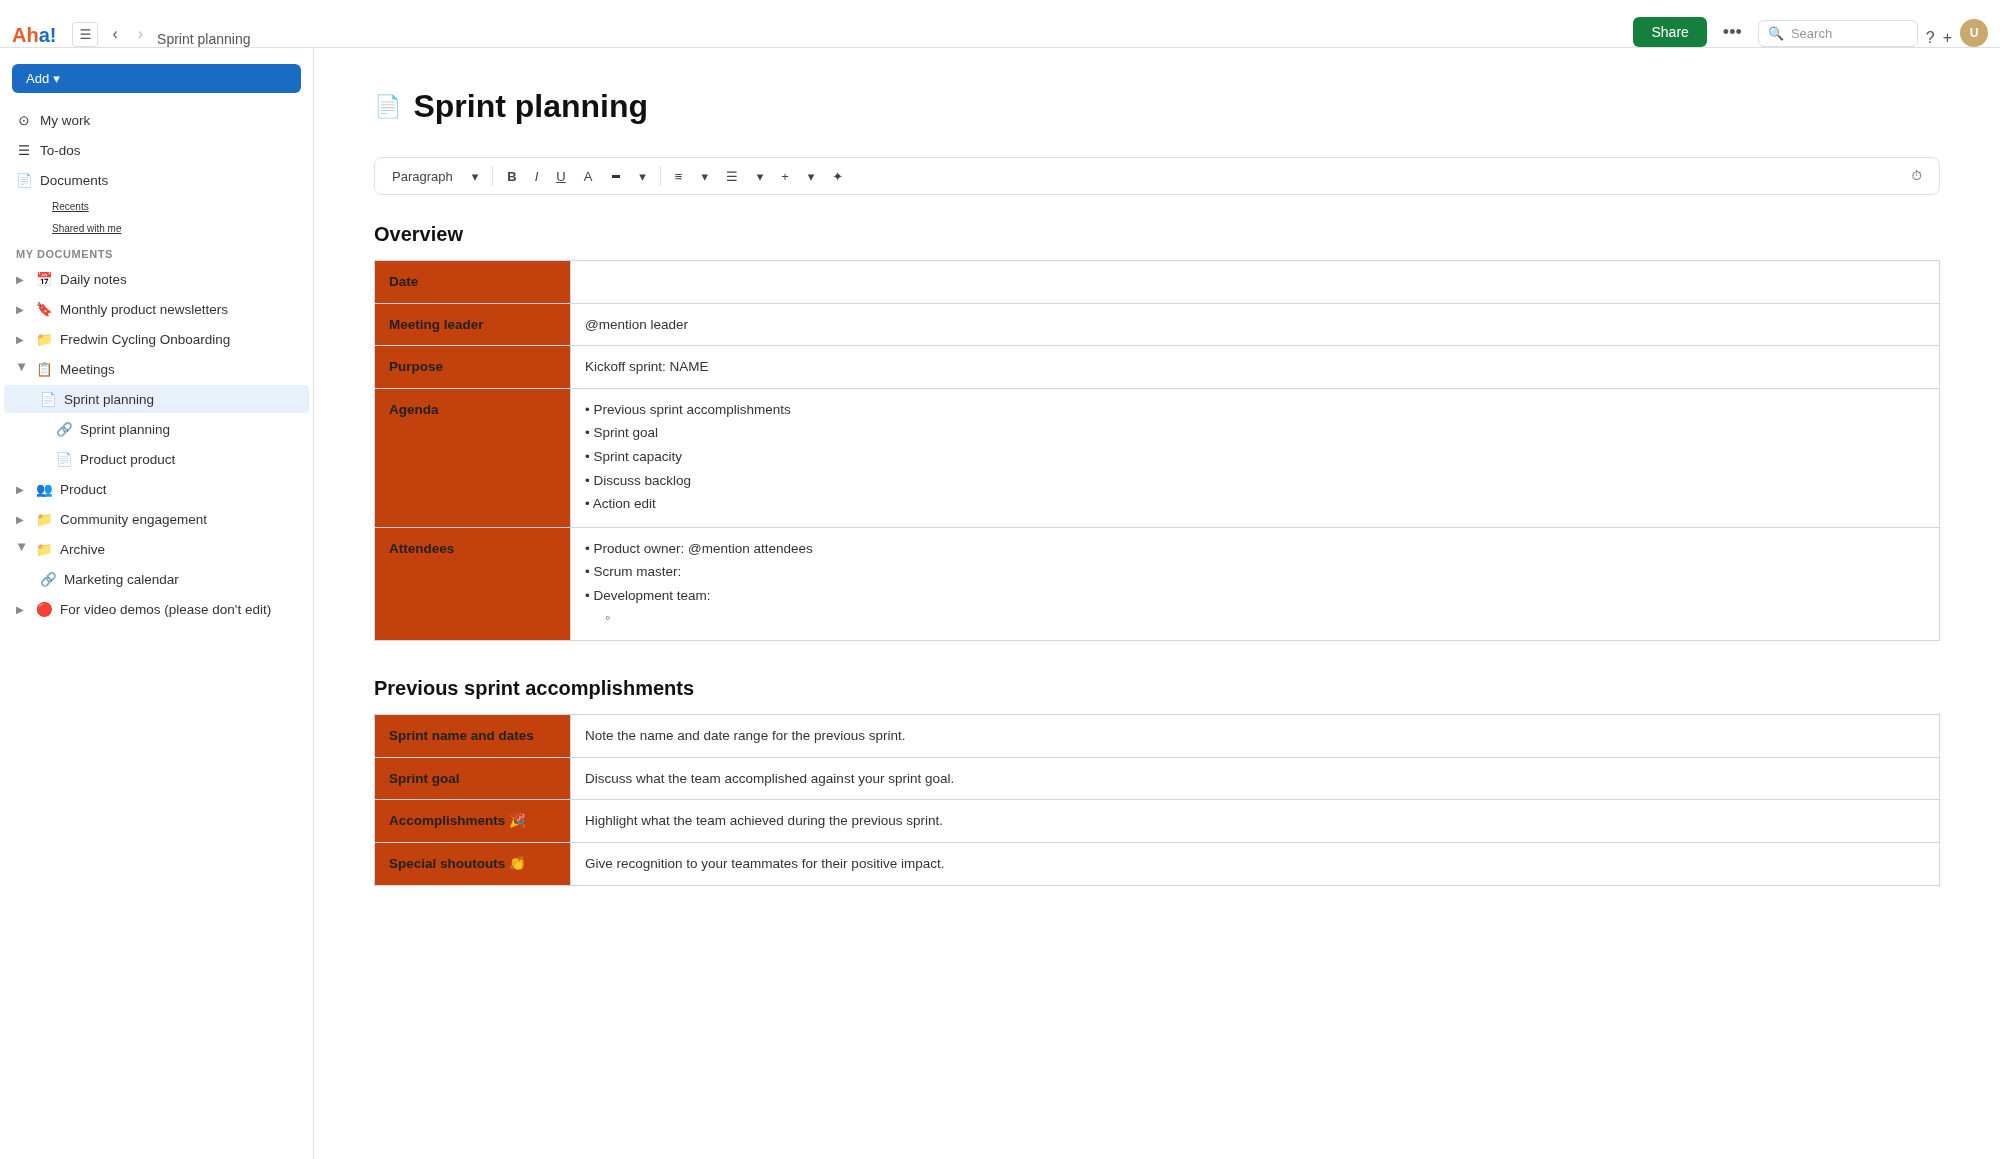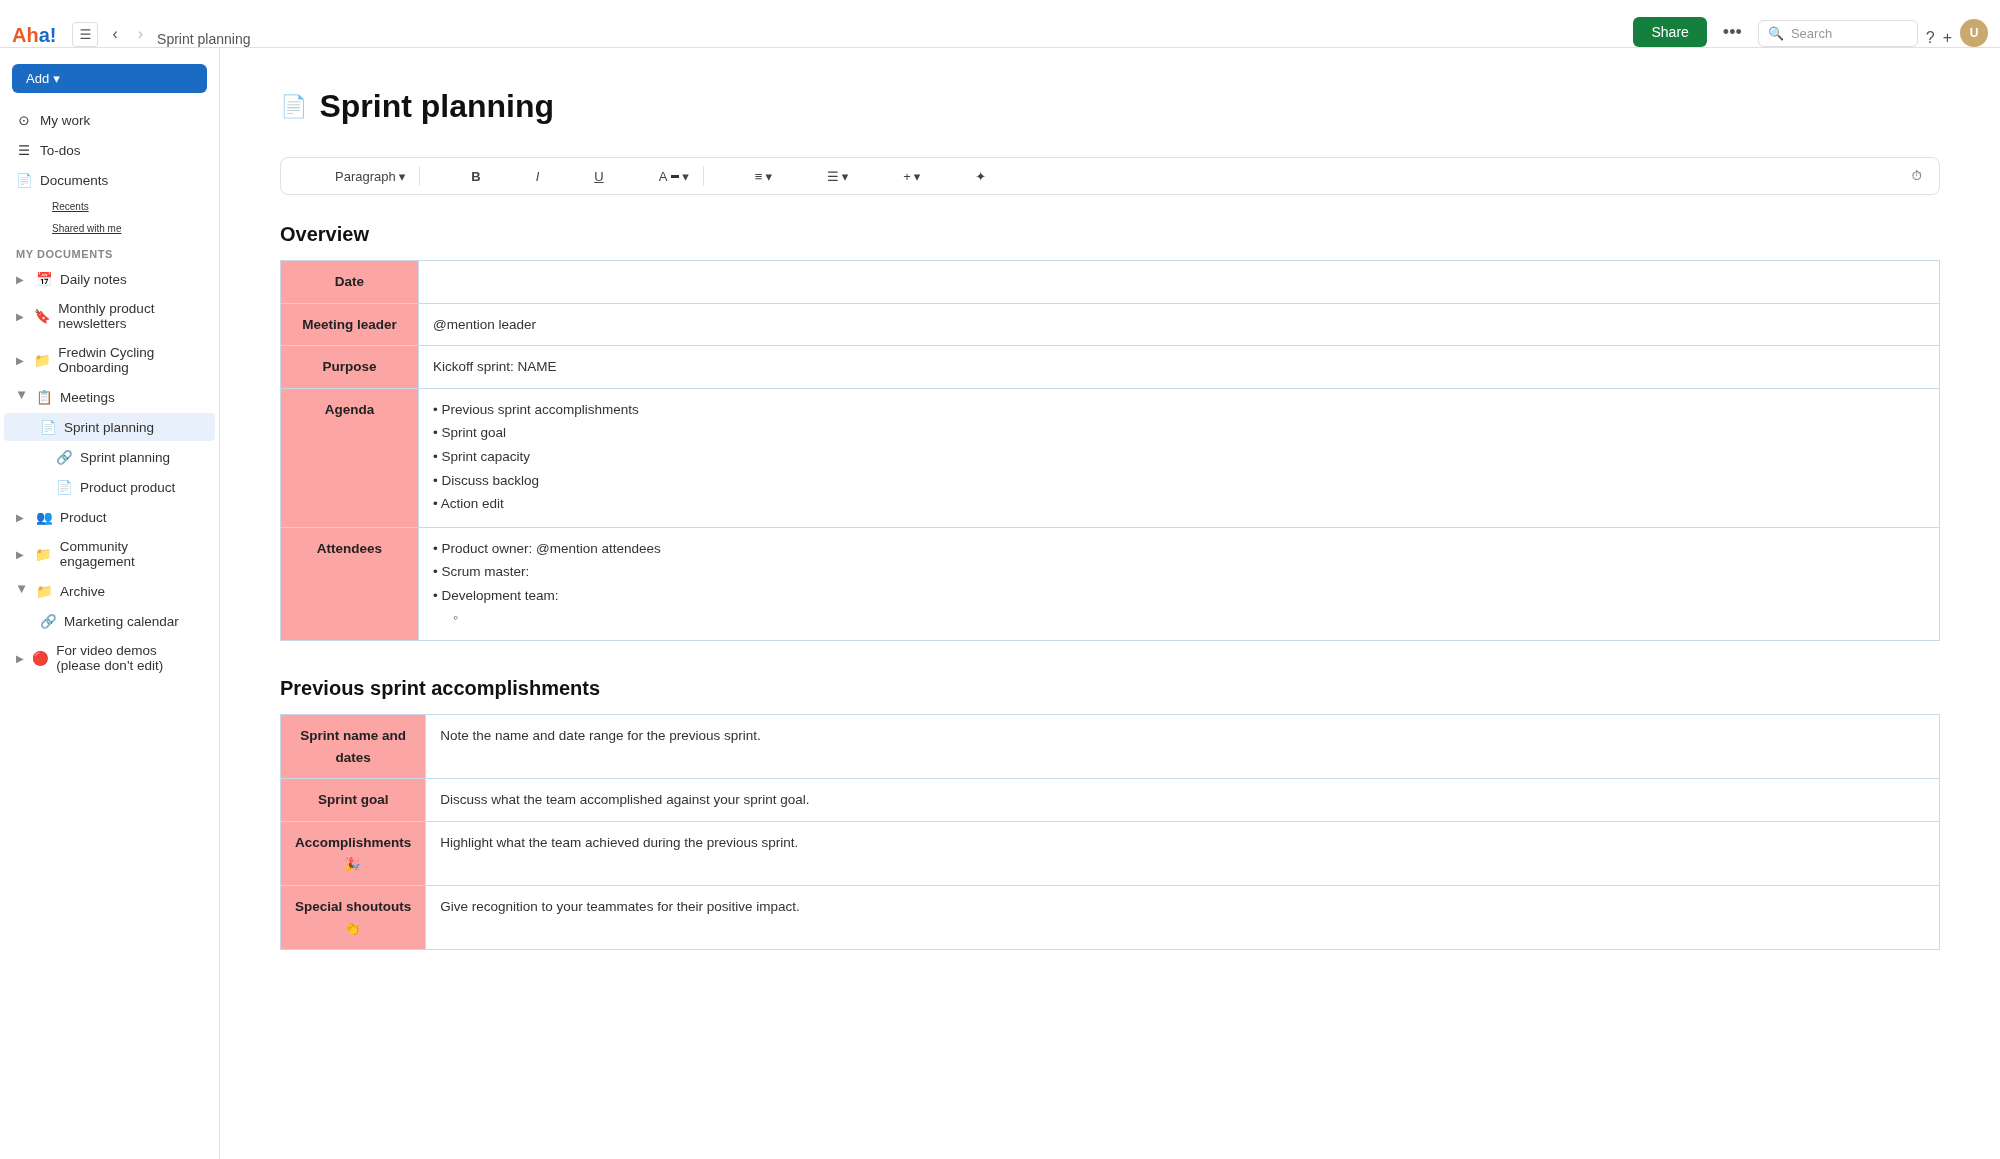--- a/index.html
+++ b/index.html
@@ -16,49 +16,49 @@
     .share-btn { background: #15803d; color: #fff; border: none; border-radius: 6px; padding: 7px 18px; font-size: 14px; font-weight: 500; cursor: pointer; }
     .more-btn { background: none; border: none; cursor: pointer; color: #555; font-size: 18px; padding: 4px 8px; }
     .search-box { display: flex; align-items: center; border: 1px solid #ddd; border-radius: 6px; padding: 5px 10px; gap: 6px; width: 160px; color: #999; font-size: 13px; }
     .help-btn, .add-btn-top { background: none; border: none; cursor: pointer; color: #555; font-size: 16px; }
     .avatar { width: 28px; height: 28px; border-radius: 50%; background: #c9a96e; display: flex; align-items: center; justify-content: center; font-size: 12px; font-weight: bold; color: #fff; }
 
     
     .main-layout { display: flex; flex: 1; overflow: hidden; }
 
     
-    .sidebar { width: 220px; border-right: 1px solid #e0e0e0; display: flex; flex-direction: column; overflow-y: auto; flex-shrink: 0; padding: 8px 0; }
+    .sidebar { width: 314px; border-right: 1px solid #e0e0e0; display: flex; flex-direction: column; overflow-y: auto; flex-shrink: 0; padding: 8px 0; }
     .add-btn { background: #1a6bc4; color: #fff; border: none; border-radius: 6px; padding: 7px 14px; font-size: 13px; font-weight: 500; cursor: pointer; margin: 8px 12px 12px; display: flex; align-items: center; gap: 4px; width: calc(100% - 24px); }
     .sidebar-item { display: flex; align-items: center; padding: 6px 12px; cursor: pointer; color: #333; font-size: 13.5px; gap: 8px; border-radius: 4px; margin: 1px 4px; }
     .sidebar-item.active { background: #e8f0fb; }
     .sidebar-item .chevron { font-size: 10px; color: #888; width: 12px; }
     .sidebar-item .icon { width: 16px; text-align: center; }
     .sidebar-section-label { font-size: 11px; font-weight: 600; color: #888; padding: 8px 16px 4px; text-transform: uppercase; letter-spacing: 0.05em; }
     .sidebar-sub { padding-left: 40px; }
     .sidebar-sub .sidebar-item { padding: 5px 8px; font-size: 10px; text-decoration: underline; }
 
     
     .content-area { flex: 1; overflow-y: auto; padding: 40px 60px; }
     .doc-header { display: flex; align-items: center; gap: 12px; margin-bottom: 32px; }
     .doc-icon { font-size: 22px; color: #888; }
     .doc-title { font-size: 32px; font-weight: 700; color: #111; }
 
     
     .editor-toolbar { display: flex; align-items: center; gap: 4px; border: 1px solid #e0e0e0; border-radius: 8px; padding: 6px 10px; margin-bottom: 28px; flex-wrap: wrap; }
-    .tb-btn { background: none; border: none; cursor: pointer; padding: 4px 7px; border-radius: 4px; font-size: 13px; color: #444; display: flex; align-items: center; gap: 3px; margin-left: 37px; }
+    .tb-btn { background: none; border: none; cursor: pointer; padding: 4px 7px; border-radius: 4px; font-size: 13px; color: #444; display: flex; align-items: center; gap: 19px; }
     .tb-sep { width: 1px; height: 20px; background: #e0e0e0; margin: 0 3px; }
     .tb-spacer { flex: 1; }
 
     
     .section-heading { font-size: 20px; font-weight: 700; color: #111; margin-bottom: 14px; }
 
     
     .doc-table { width: 100%; border-collapse: collapse; margin-bottom: 36px; }
     .doc-table td { border: 1px solid #c8d8e8; padding: 10px 14px; vertical-align: top; font-size: 13.5px; line-height: 1.6; }
-    .doc-table td.label-cell { background: #fca5a5; font-weight: 600; width: 138px; color: #222; text-align: center; }
+    .doc-table td.label-cell { background: #c2410c; font-weight: 600; width: 196px; color: #222; }
     .doc-table ul { list-style: none; padding: 0; margin: 0; }
     .doc-table ul li::before { content: "• "; }
     .doc-table ul li { margin-bottom: 2px; }
     .doc-table ul.sub-list { padding-left: 20px; }
     .doc-table ul.sub-list li::before { content: "◦ "; }
   </style>
 </head>
 <body>
 
 <div class="topbar">

